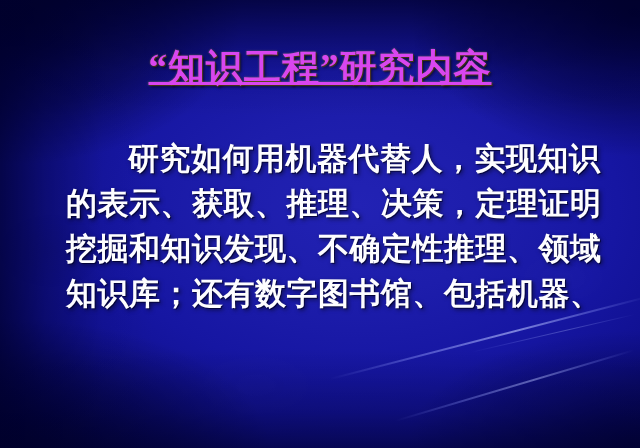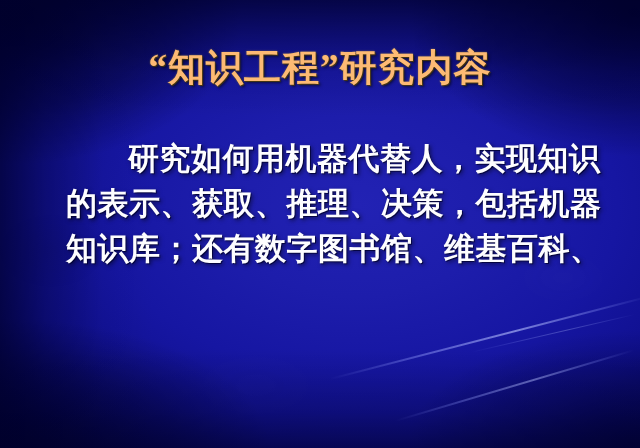--- a/index.html
+++ b/index.html
@@ -106,26 +106,27 @@
     position: absolute;
     left: 0;
     right: 0;
     top: 46px;
     text-align: center;
     font-family: "Liberation Serif", "DejaVu Serif", serif;
     font-size: 37px;
     line-height: 44px;
     font-weight: 700;
     letter-spacing: 1px;
-    color: #fdba74;
+    color: #d946ef;
     text-shadow:
       1px 1px 0 rgba(80,60,0,0.75),
       2px 2px 3px rgba(0,0,0,0.60),
       0 0 2px rgba(255,228,51,0.45);
     white-space: nowrap;
+    text-decoration: underline;
   }
 
   .body-block {
     position: absolute;
     left: 66px;
     top: 136px;
     width: 520px;
     font-family: "Liberation Sans", "DejaVu Sans", sans-serif;
     font-size: 31px;
     line-height: 45px;
@@ -160,18 +161,19 @@
   <div class="streak streak-a"></div>
   <div class="streak streak-b"></div>
   <div class="streak streak-c"></div>
 
   <div class="content">
 
     <div class="slide-title">“知识工程”研究内容</div>
 
     <div class="body-block">
       <div class="body-line indent">研究如何用机器代替人，实现知识</div>
-      <div class="body-line">的表示、获取、推理、决策，包括机器</div>
-      <div class="body-line">知识库；还有数字图书馆、维基百科、</div>
+      <div class="body-line">的表示、获取、推理、决策，定理证明</div>
+      <div class="body-line">挖掘和知识发现、不确定性推理、领域</div>
+      <div class="body-line">知识库；还有数字图书馆、包括机器、</div>
     </div>
 
   </div>
 </div>
 
 </body></html>

